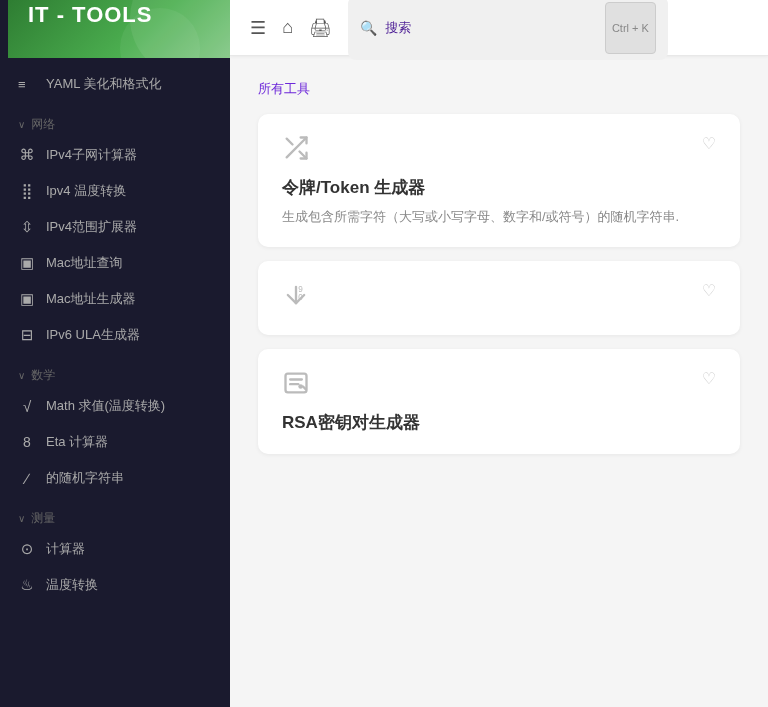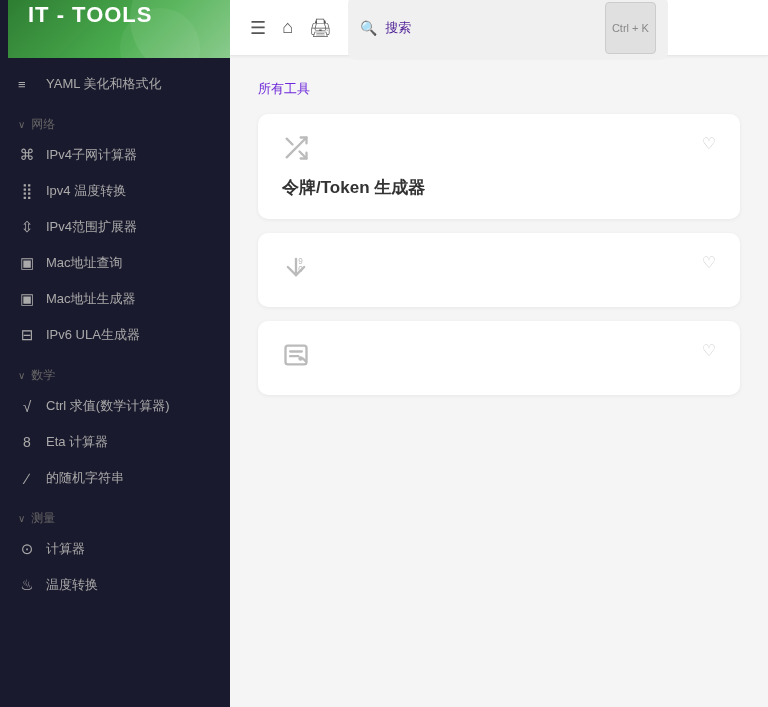--- a/index.html
+++ b/index.html
@@ -211,21 +211,21 @@
       <span class="item-icon">⊟</span>
       <span>IPv6 ULA生成器</span>
     </div>
 
     <div class="sidebar-section">
       <span class="chevron">∨</span>
       <span>数学</span>
     </div>
     <div class="sidebar-item">
       <span class="item-icon">√</span>
-      <span>Ctrl 求值(数学计算器)</span>
+      <span>Math 求值(温度转换)</span>
     </div>
     <div class="sidebar-item">
       <span class="item-icon" style="font-size:14px">8</span>
       <span>Eta 计算器</span>
     </div>
     <div class="sidebar-item">
       <span class="item-icon">∕</span>
       <span>的随机字符串</span>
     </div>
 
@@ -269,20 +269,21 @@
             <polyline points="16 3 21 3 21 8"></polyline>
             <line x1="4" y1="20" x2="21" y2="3"></line>
             <polyline points="21 16 21 21 16 21"></polyline>
             <line x1="15" y1="15" x2="21" y2="21"></line>
             <line x1="4" y1="4" x2="9" y2="9"></line>
           </svg>
         </span>
         <span class="heart-icon">♡</span>
       </div>
       <div class="card-title">令牌/Token 生成器</div>
+      <div class="card-desc">生成包含所需字符（大写或小写字母、数字和/或符号）的随机字符串.</div>
     </div>
 
     <div class="tool-card">
       <div class="card-top">
         <span class="card-icon">
           <svg width="28" height="28" viewBox="0 0 24 24" fill="none" stroke="#bbb" stroke-width="2" stroke-linecap="round" stroke-linejoin="round">
             <line x1="12" y1="5" x2="12" y2="19"></line>
             <polyline points="19 12 12 19 5 12"></polyline>
             <text x="14" y="9" font-size="7" fill="#bbb" stroke="none" font-family="sans-serif">9</text>
             <text x="14" y="16" font-size="7" fill="#bbb" stroke="none" font-family="sans-serif">0</text>
@@ -298,16 +299,17 @@
           <svg width="28" height="28" viewBox="0 0 24 24" fill="none" stroke="#bbb" stroke-width="2" stroke-linecap="round" stroke-linejoin="round">
             <rect x="3" y="4" width="18" height="16" rx="2"></rect>
             <line x1="7" y1="9" x2="17" y2="9"></line>
             <line x1="7" y1="13" x2="14" y2="13"></line>
             <circle cx="16" cy="15" r="2" fill="#bbb" stroke="none"></circle>
             <line x1="18" y1="15" x2="20" y2="17"></line>
           </svg>
         </span>
         <span class="heart-icon">♡</span>
       </div>
+      <div class="card-title">RSA密钥对生成器</div>
     </div>
 
   </div>
 </div>
 
 </body></html>

